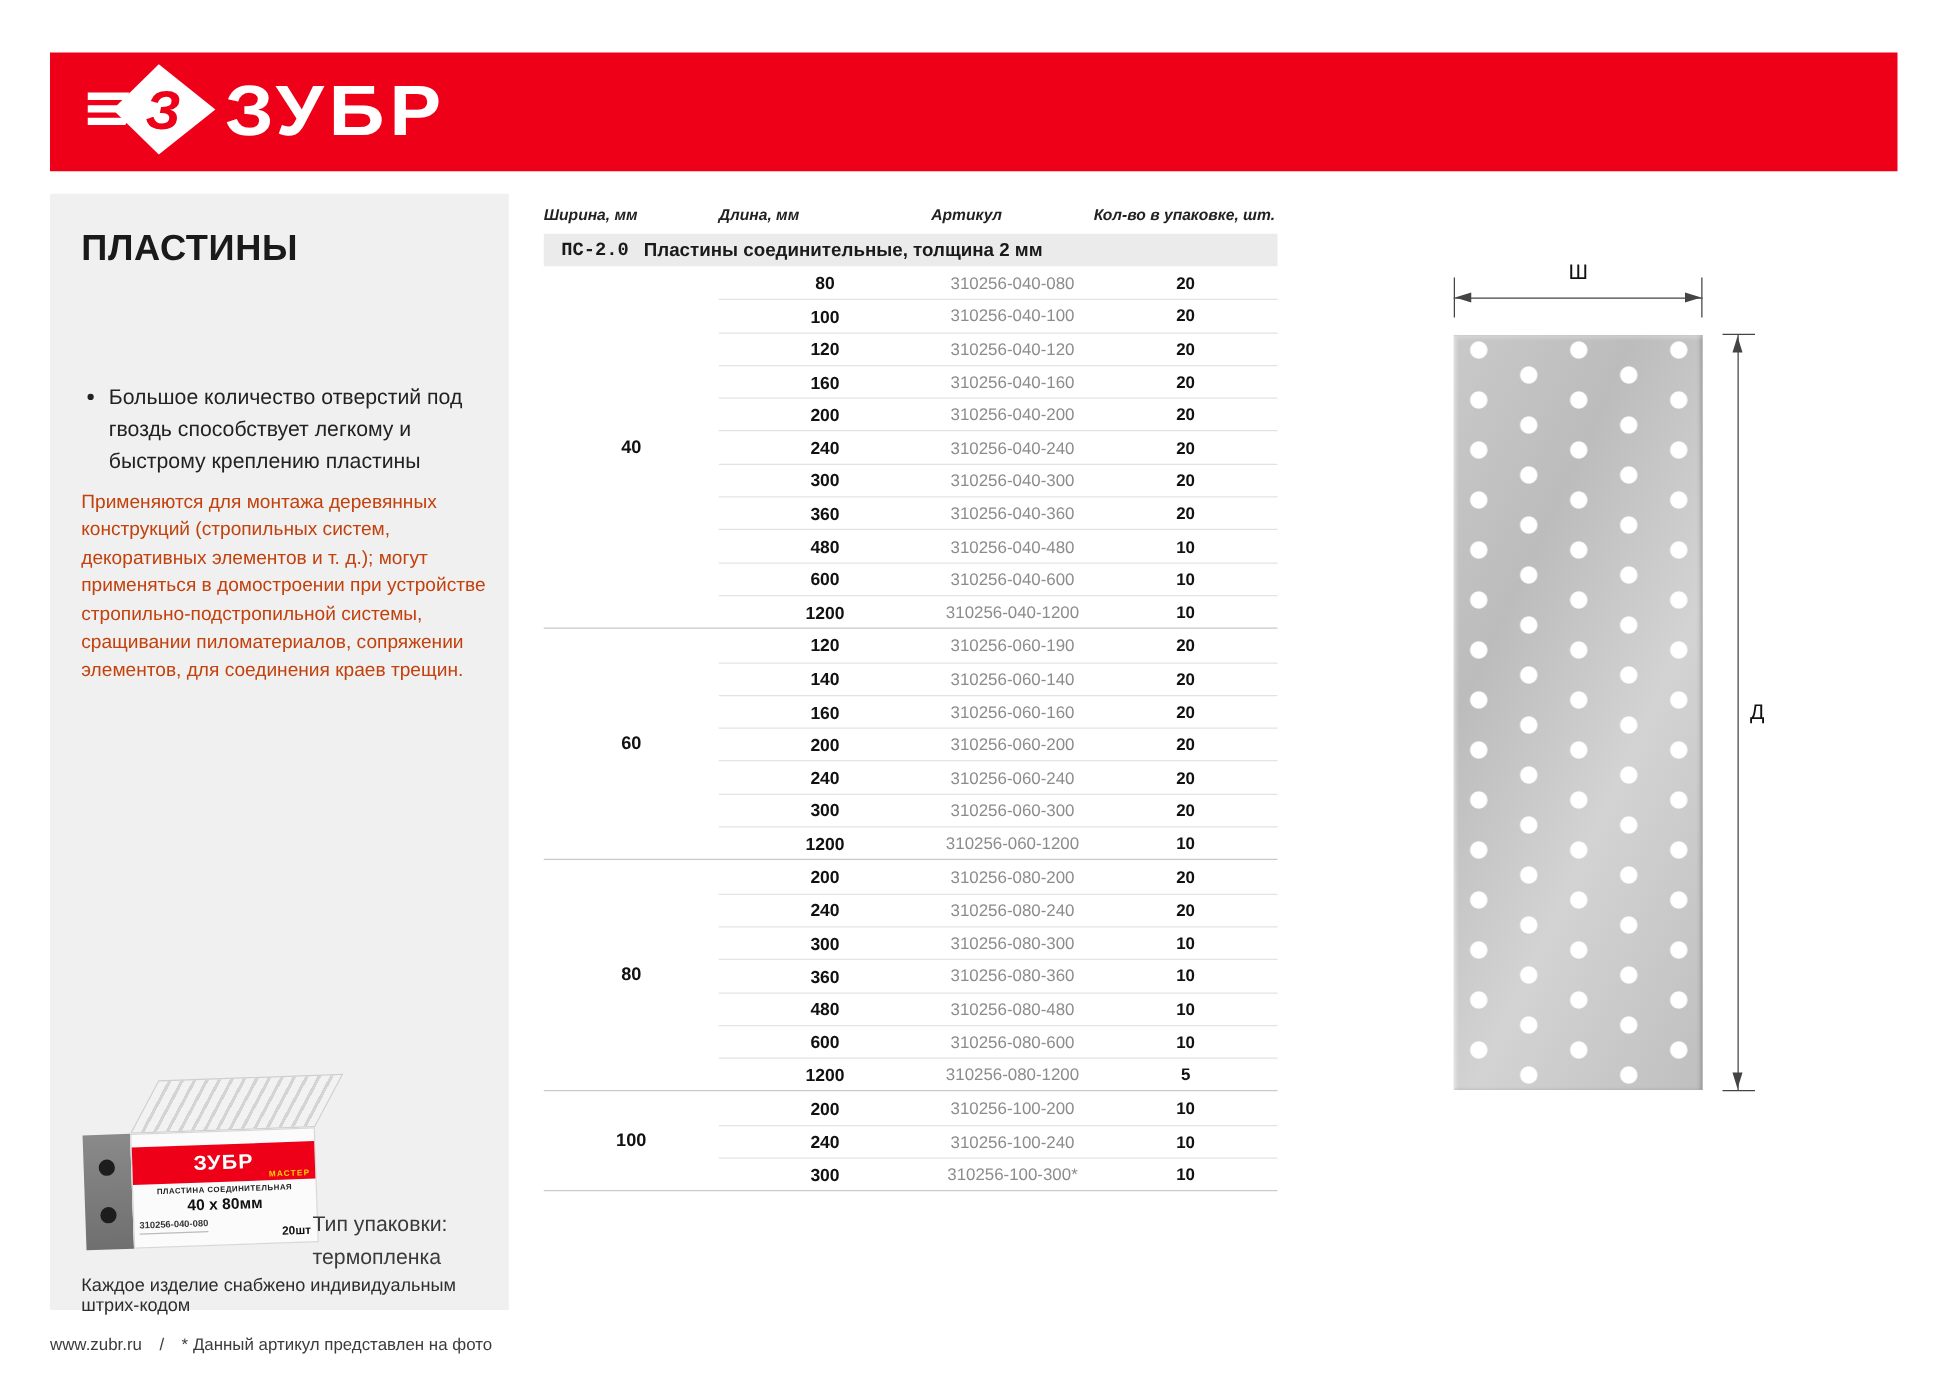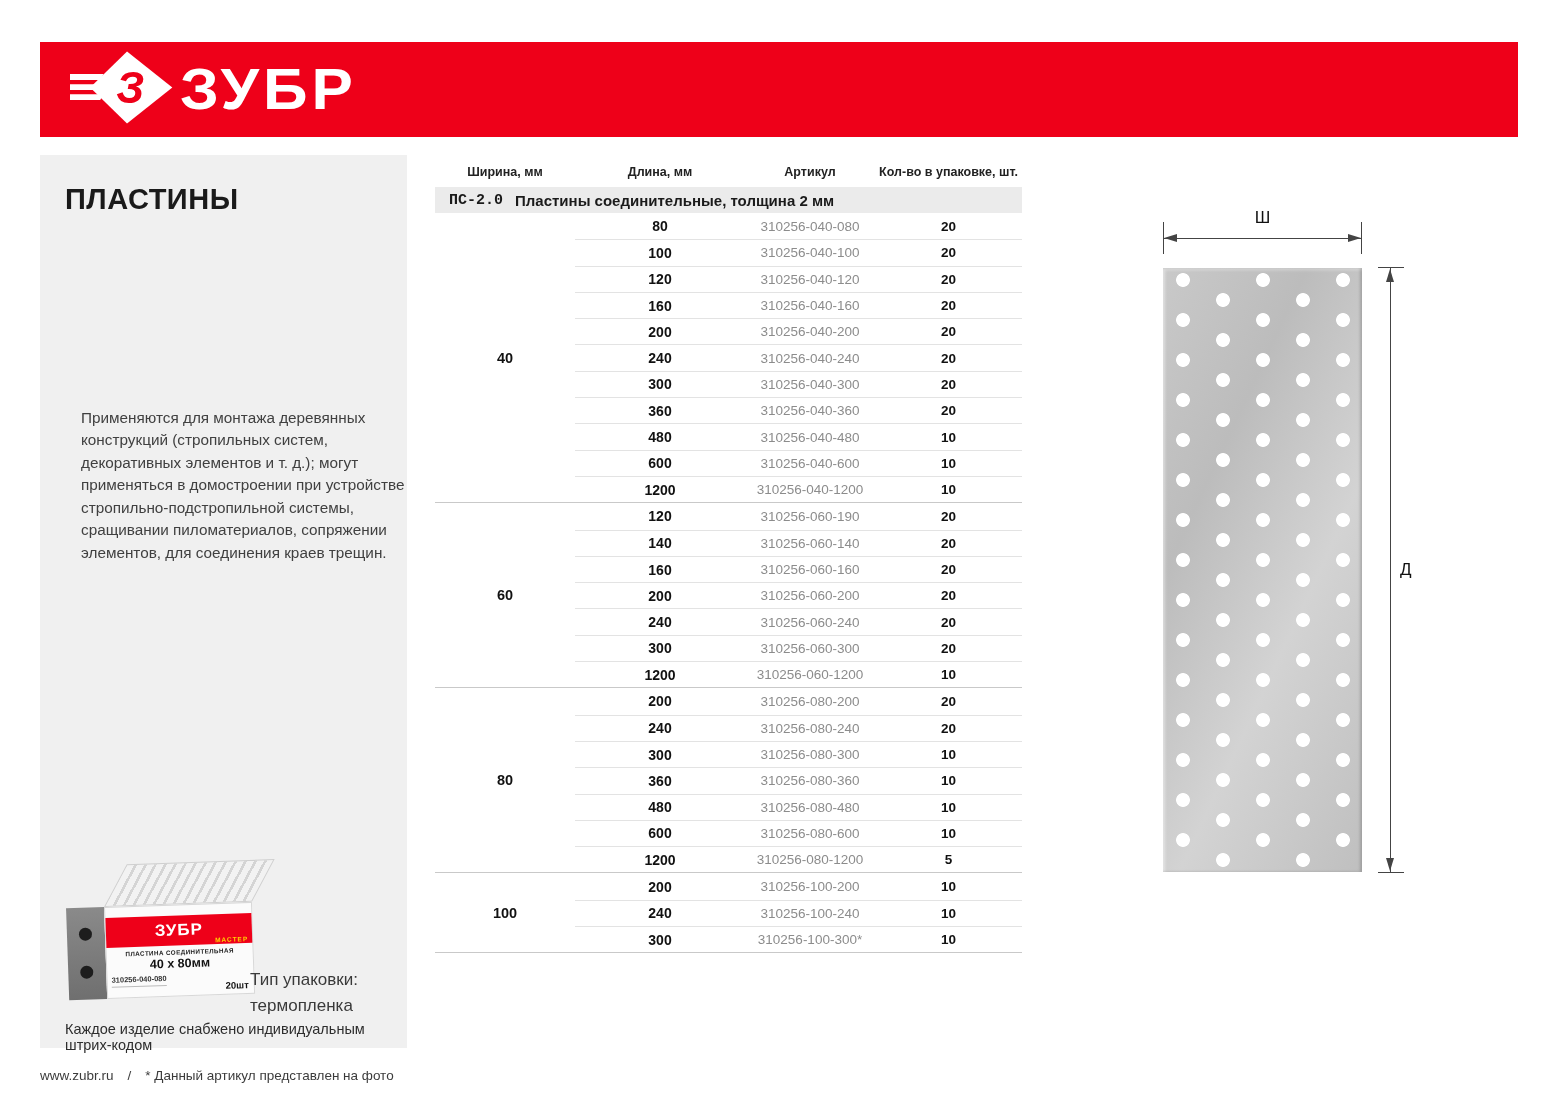--- a/index.html
+++ b/index.html
@@ -18,21 +18,21 @@
   .banner{position:absolute;left:40px;top:42px;width:1478px;height:95px;background:var(--brand-red);}
   .logo{position:absolute;left:30px;top:9px;height:77px;display:flex;align-items:center;}
   .logo-text{color:#fff;font-size:62px;font-weight:bold;letter-spacing:4px;line-height:1;margin-left:6px;transform:scaleY(.92);}
 
   
   .sidebar{position:absolute;left:40px;top:155px;width:367px;height:893px;background:var(--sidebar-bg);}
   .sb-title{position:absolute;left:25px;top:28px;margin:0;font-size:29px;font-weight:bold;letter-spacing:.5px;}
   .sb-intro{position:absolute;left:25px;top:73px;width:335px;margin:0;font-size:17px;line-height:1.5;color:#222;}
   .sb-bullets{position:absolute;left:25px;top:150px;width:320px;margin:0;padding:0 0 0 22px;font-size:17px;line-height:1.5;color:#222;}
   .sb-bullets li{margin:0;}
-  .sb-desc{position:absolute;left:25px;top:236px;width:340px;margin:16px;font-size:15.3px;line-height:1.47;color:#404040;}
+  .sb-desc{position:absolute;left:25px;top:236px;width:340px;margin:0;font-size:15.3px;line-height:1.47;color:#c2410c;}
 
   
   .package{position:absolute;left:25px;top:702px;width:195px;height:155px;transform:rotate(-2deg);}
   .pkg-top{position:absolute;left:40px;top:6px;width:148px;height:42px;
     background:repeating-linear-gradient(90deg,#f2f2f2 0 7px,#d4d4d4 7px 10px);
     transform:skewX(-30deg);transform-origin:left bottom;border:1px solid #cfcfcf;}
   .pkg-left{position:absolute;left:2px;top:48px;width:38px;height:92px;
     background:linear-gradient(180deg,#8a8a8a,#6f6f6f);}
   .pkg-hole{position:absolute;left:12px;width:13px;height:13px;border-radius:50%;background:#1d1d1d;}
   .pkg-hole.h1{top:20px;}.pkg-hole.h2{top:58px;}
@@ -43,21 +43,21 @@
   .pkg-product{position:absolute;left:0;top:43px;width:100%;text-align:center;font-size:6.3px;font-weight:bold;letter-spacing:.4px;color:#222;}
   .pkg-size{position:absolute;left:0;top:51px;width:100%;text-align:center;font-size:12.5px;font-weight:bold;color:#111;}
   .pkg-sku{position:absolute;left:4px;top:68px;font-size:7.5px;font-weight:bold;color:#333;border-bottom:1px solid #bbb;padding-bottom:2px;}
   .pkg-qty{position:absolute;right:5px;top:76px;font-size:9.5px;font-weight:bold;color:#111;}
   .pkg-type{position:absolute;left:210px;top:812px;font-size:17px;line-height:1.5;color:#3a3a3a;}
   .sb-barcode{position:absolute;left:25px;top:866px;width:340px;margin:0;font-size:14.5px;color:#2d2d2d;}
 
   
   .table-wrap{position:absolute;left:435px;top:158px;width:587px;}
   .thead{display:grid;grid-template-columns:140px 170px 130px 1fr;height:27px;align-items:center;
-    font-size:12.5px;font-weight:bold;color:#222;text-align:center;}
+    font-size:12.5px;font-weight:bold;color:#222;text-align:left;font-style:italic;}
   .band{height:26px;margin-top:2px;background:var(--band-bg);display:flex;align-items:center;
     font-size:15px;font-weight:bold;padding-left:14px;}
   .band .code{margin-right:12px;font-family:Liberation Mono, monospace;}
   .tgroup{display:flex;border-top:1px solid #c9c9c9;}
   .tgroup:first-child{border-top:none;}
   .tgroup:last-child{border-bottom:1px solid #c9c9c9;}
   .wcell{width:140px;display:flex;align-items:center;justify-content:center;
     font-weight:bold;font-size:14.5px;color:#111;}
   .rows{flex:1;}
   .trow{display:grid;grid-template-columns:170px 130px 1fr;height:26.3px;align-items:center;border-top:1px solid #e3e3e3;}
@@ -111,20 +111,23 @@
           <polygon points="68,2 122,45 68,88 24,45" fill="#ffffff"></polygon>
           <text x="72" y="64" text-anchor="middle" font-family="Liberation Sans, sans-serif" font-size="52" font-weight="bold" font-style="italic" fill="#ee0019">З</text>
         </svg>
       </span>
       <span class="logo-text">ЗУБР</span>
     </div>
   </header>
 
   <aside class="sidebar">
     <h1 class="sb-title">ПЛАСТИНЫ</h1>
+    <ul class="sb-bullets">
+      <li>Большое количество отверстий под гвоздь способствует легкому и быстрому креплению пластины</li>
+    </ul>
     <p class="sb-desc">Применяются для монтажа деревянных конструкций (стропильных систем, декоративных элементов и т. д.); могут применяться в домостроении при устройстве стропильно-подстропильной системы, сращивании пиломатериалов, сопряжении элементов, для соединения краев трещин.</p>
 
     <div class="package">
       <div class="pkg-top"></div>
       <div class="pkg-left">
         <span class="pkg-hole h1"></span>
         <span class="pkg-hole h2"></span>
       </div>
       <div class="pkg-front">
         <div class="pkg-band">

